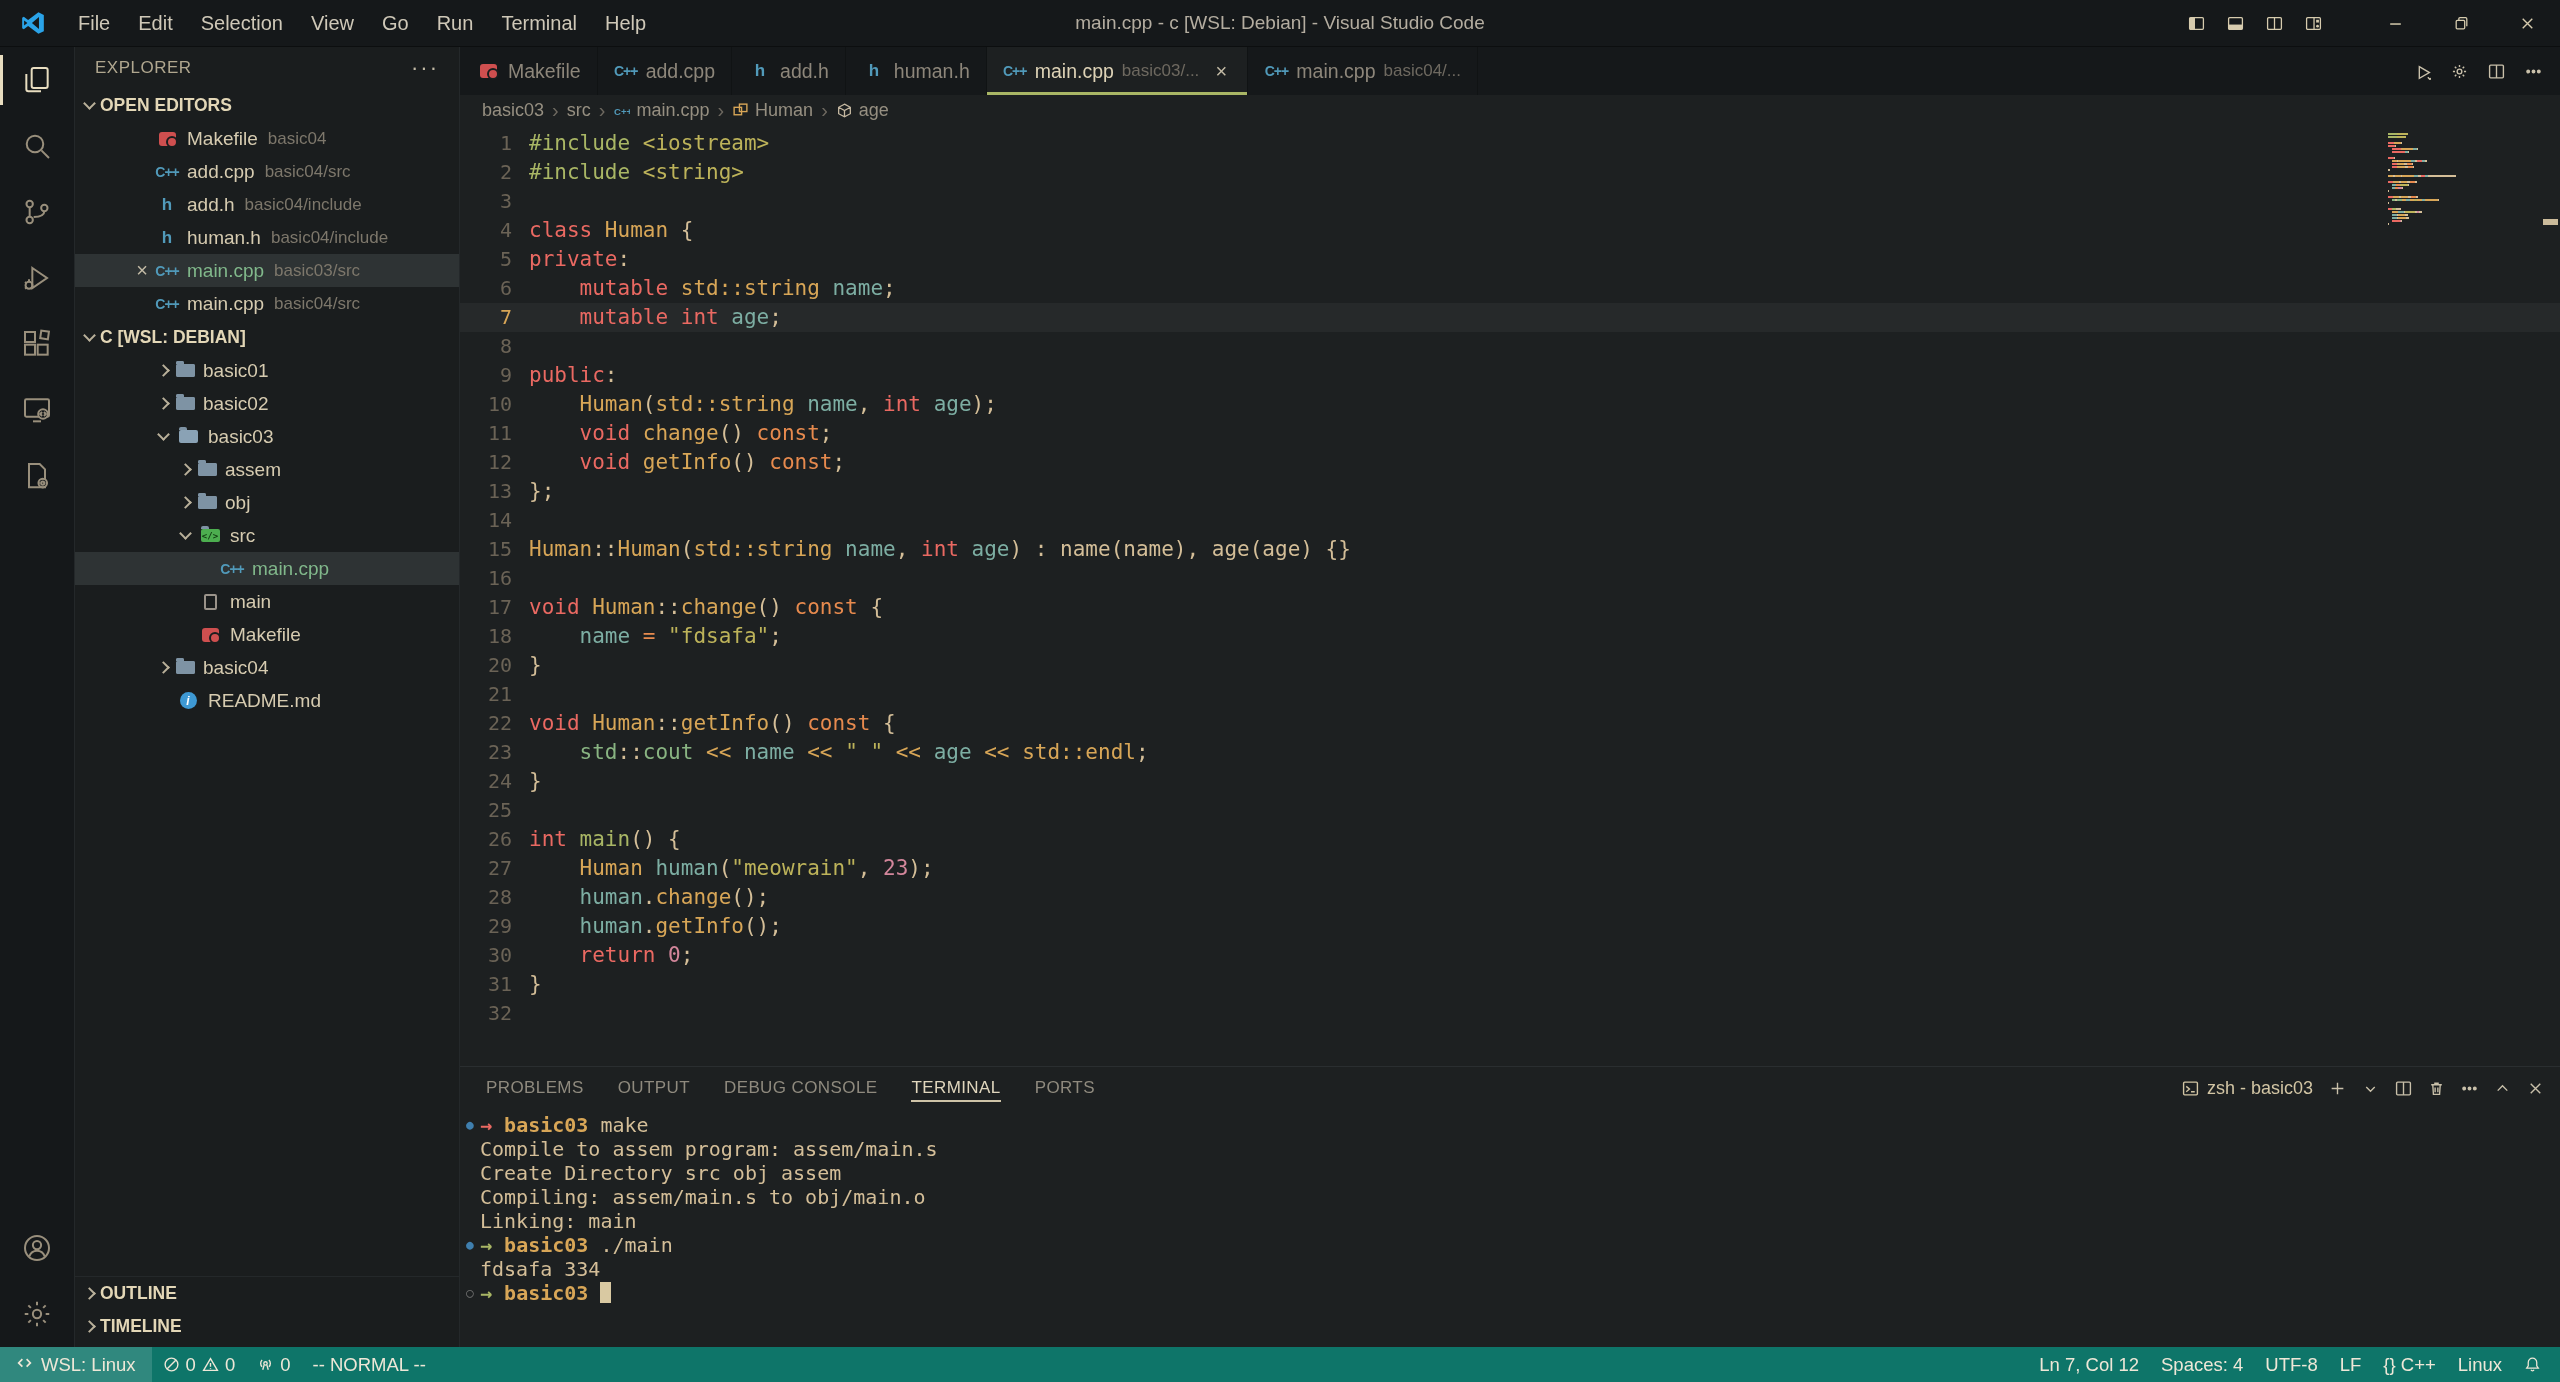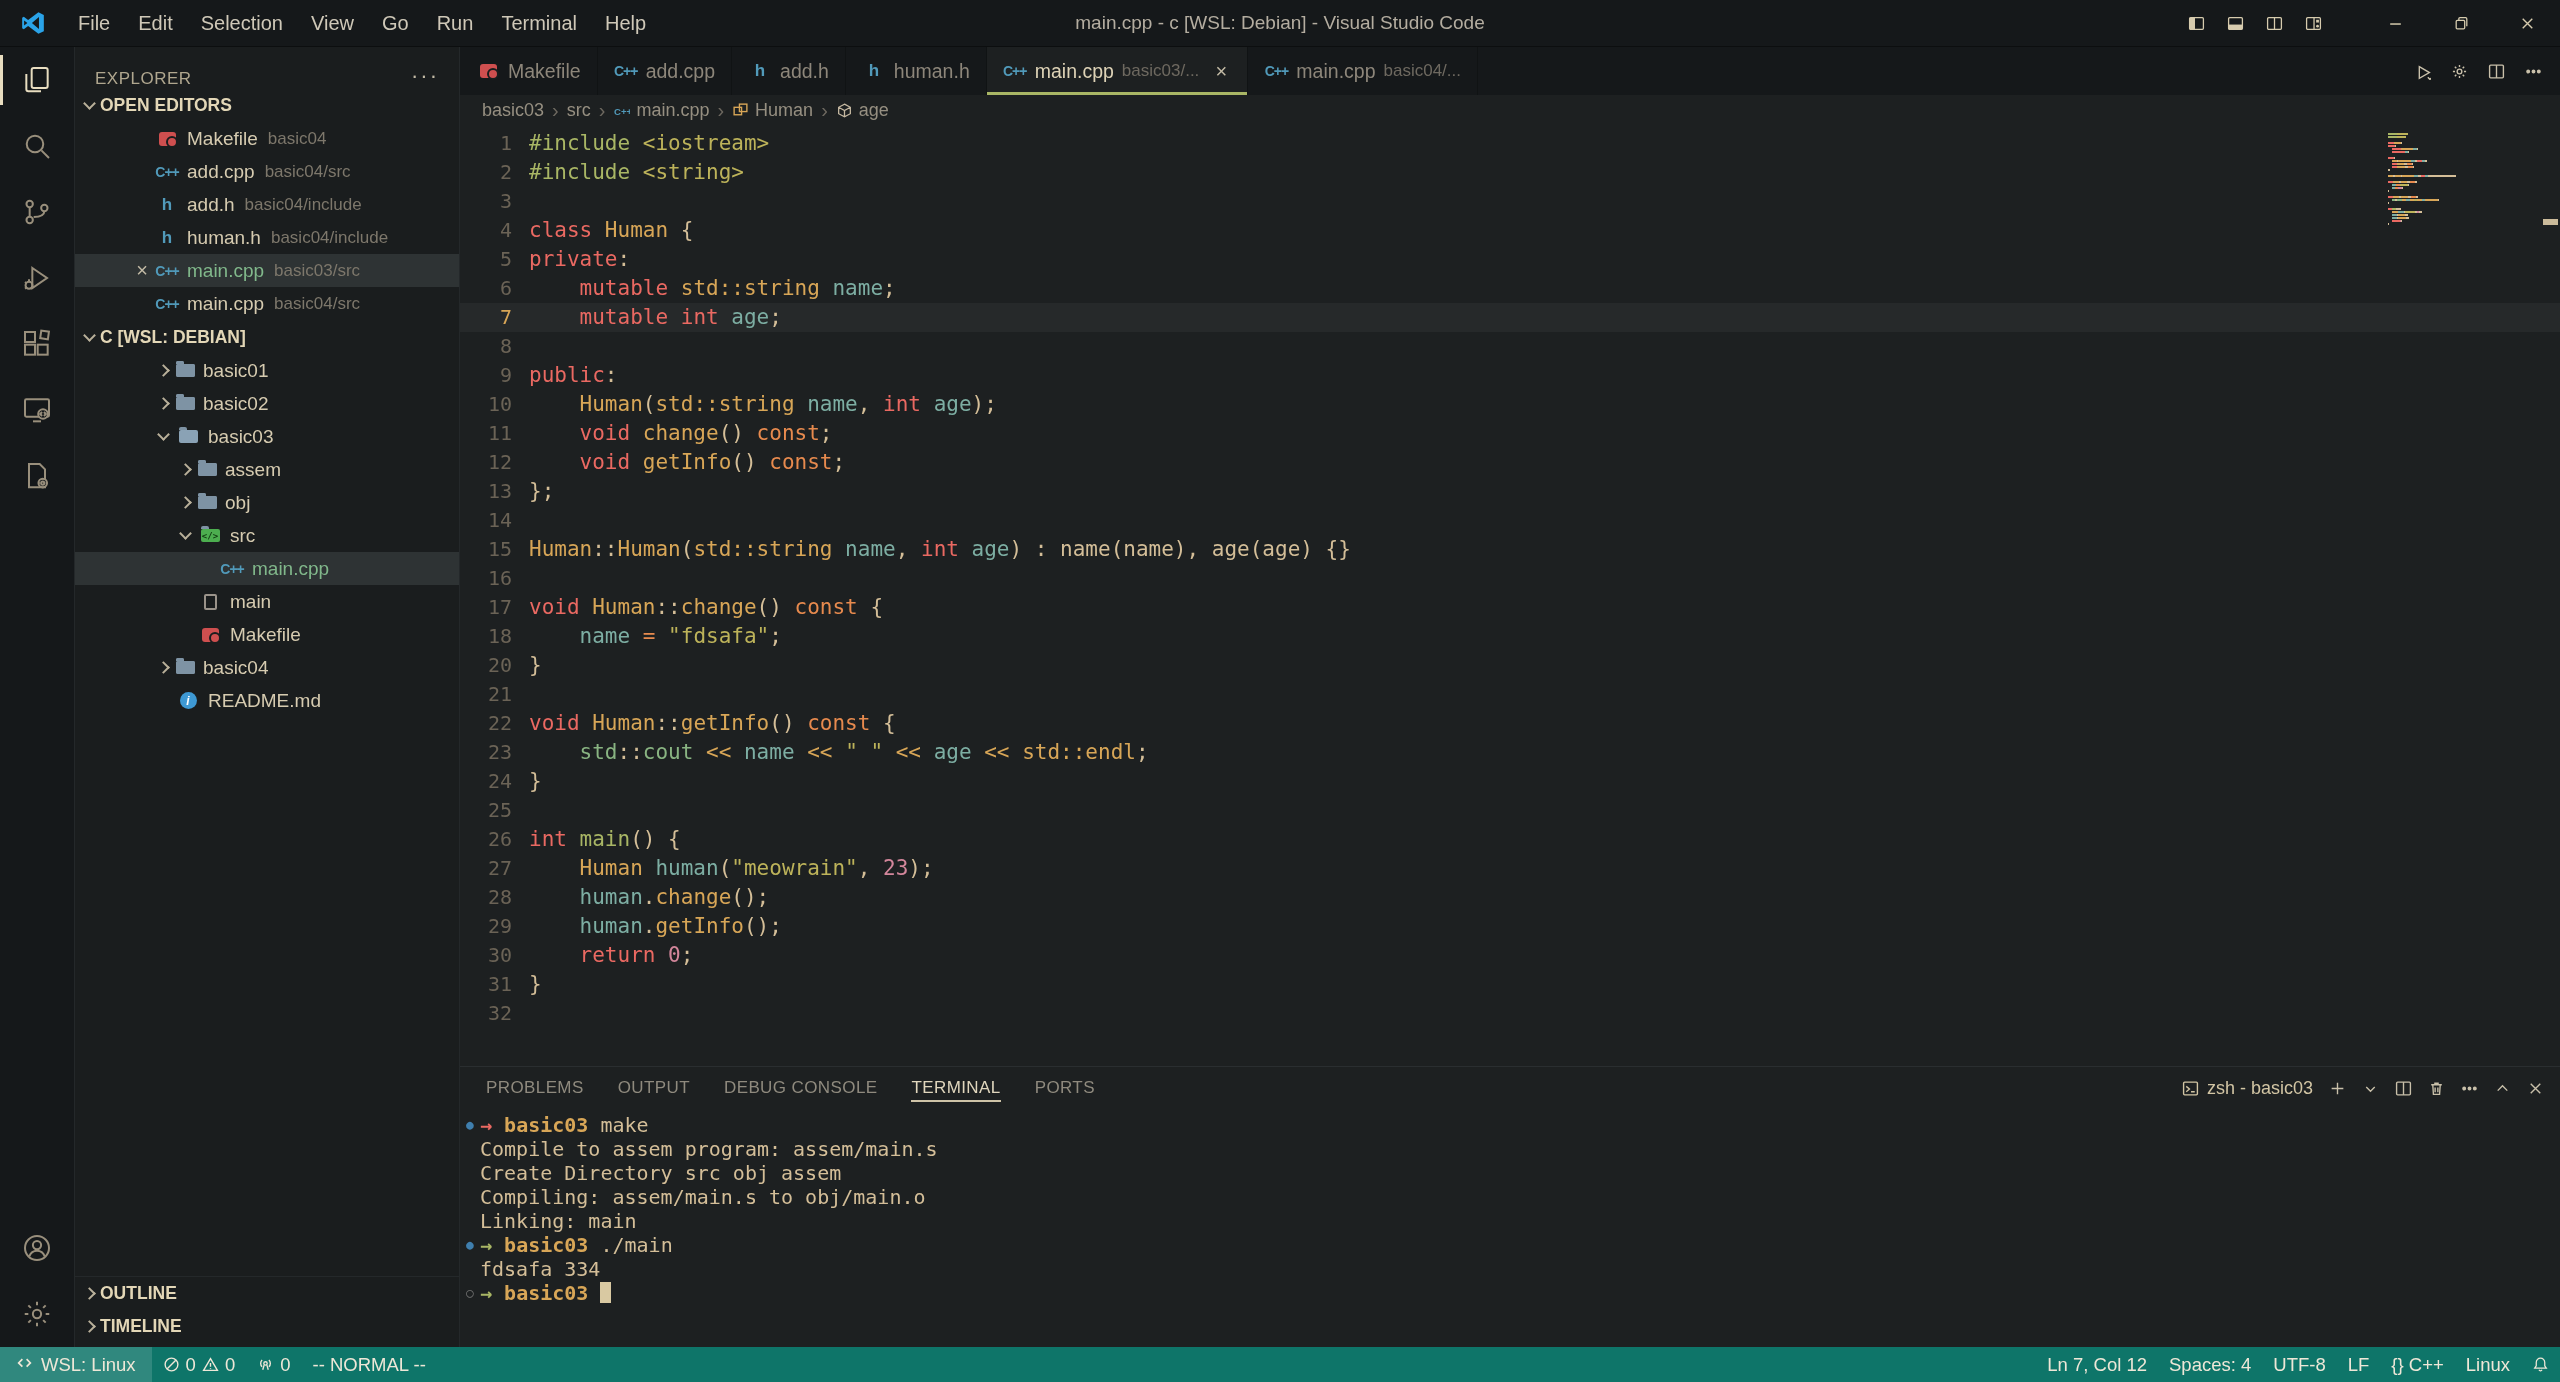--- a/index.html
+++ b/index.html
@@ -26,21 +26,21 @@
     align-items:center; border-right:1px solid #24282a; position:relative;}
   .act-item { width:75px; height:66px; display:flex; align-items:center; justify-content:center;
     color:#9a9millis!; color:#998f7c; position:relative; }
   .act-item svg { width:32px; height:32px; }
   .act-item.active { color:#e8ddc0; }
   .act-item.active::before { content:""; position:absolute; left:0; top:8px; bottom:8px; width:3px; background:#e8ddc0; }
   .act-bottom { margin-top:auto; display:flex; flex-direction:column; align-items:center; }
 
   .sidebar { width:385px; background:#1a1d1e; border-right:1px solid #24282a;
     color:#d4c9ae; display:flex; flex-direction:column; font-size:19px; position:relative;}
-  .sidebar-title { height:42px; display:flex; align-items:flex-end; padding:0 20px;
+  .sidebar-title { height:42px; display:flex; align-items:center; padding:0 20px;
     font-size:17px; letter-spacing:.5px; color:#b0a78f; }
   .sidebar-title .more { margin-left:auto; letter-spacing:2px; font-size:22px; color:#c3bba6; cursor:pointer;}
   .sec-header { height:33px; display:flex; align-items:center; padding-left:10px;
     font-weight:bold; font-size:17.5px; color:#e3d7b7; cursor:pointer; }
   .sec-header .chev { margin-right:6px; }
   .row { height:33px; display:flex; align-items:center; cursor:pointer; white-space:nowrap; }
   .row.selected { background:#2e3334; }
   .row .name { color:#d6cbb0; margin-right:10px; }
   .row .name.green { color:var(--git_added_green); }
   .row .desc { color:#7d776b; font-size:17px; }
@@ -122,21 +122,21 @@
   .tt-host{color:var(--type_yellow); font-weight:bold;} .tt-tx{color:var(--plain_fg);}
   .cursor { display:inline-block; width:11px; height:21px; background:#d9c9a2; vertical-align:middle; margin-top:1px;}
 
   
   .statusbar { height:35px; background:var(--statusbar_teal); display:flex; align-items:center;
     color:#eee7d7; font-size:18.5px; }
   .sb-left { display:flex; align-items:center; height:100%; }
   .sb-remote { background:rgba(255,255,255,.14); height:100%; display:flex; align-items:center;
     padding:0 16px; gap:8px; }
   .sb-item { padding:0 11px; display:flex; align-items:center; gap:6px; height:100%; cursor:pointer;}
-  .sb-right { margin-left:auto; display:flex; align-items:center; height:100%; }
+  .sb-right { margin-left:auto; display:flex; align-items:center; height:100%; padding-right:8px;}
   .icon16 { width:17px; height:17px; }
 </style>
 </head>
 <body>
 
 <div class="titlebar">
   <svg class="logo" viewBox="0 0 24 24">
     <path fill="#2aa3e8" d="M17 2 L22 4.5 V19.5 L17 22 L7.5 14.7 L3.5 17.8 L2 16.8 V7.2 L3.5 6.2 L7.5 9.3 Z M6.8 12 L3.8 9.6 V14.4 Z M17.5 6.5 L11 12 L17.5 17.5 Z"></path>
   </svg>
   <div class="menubar" id="menubar">

